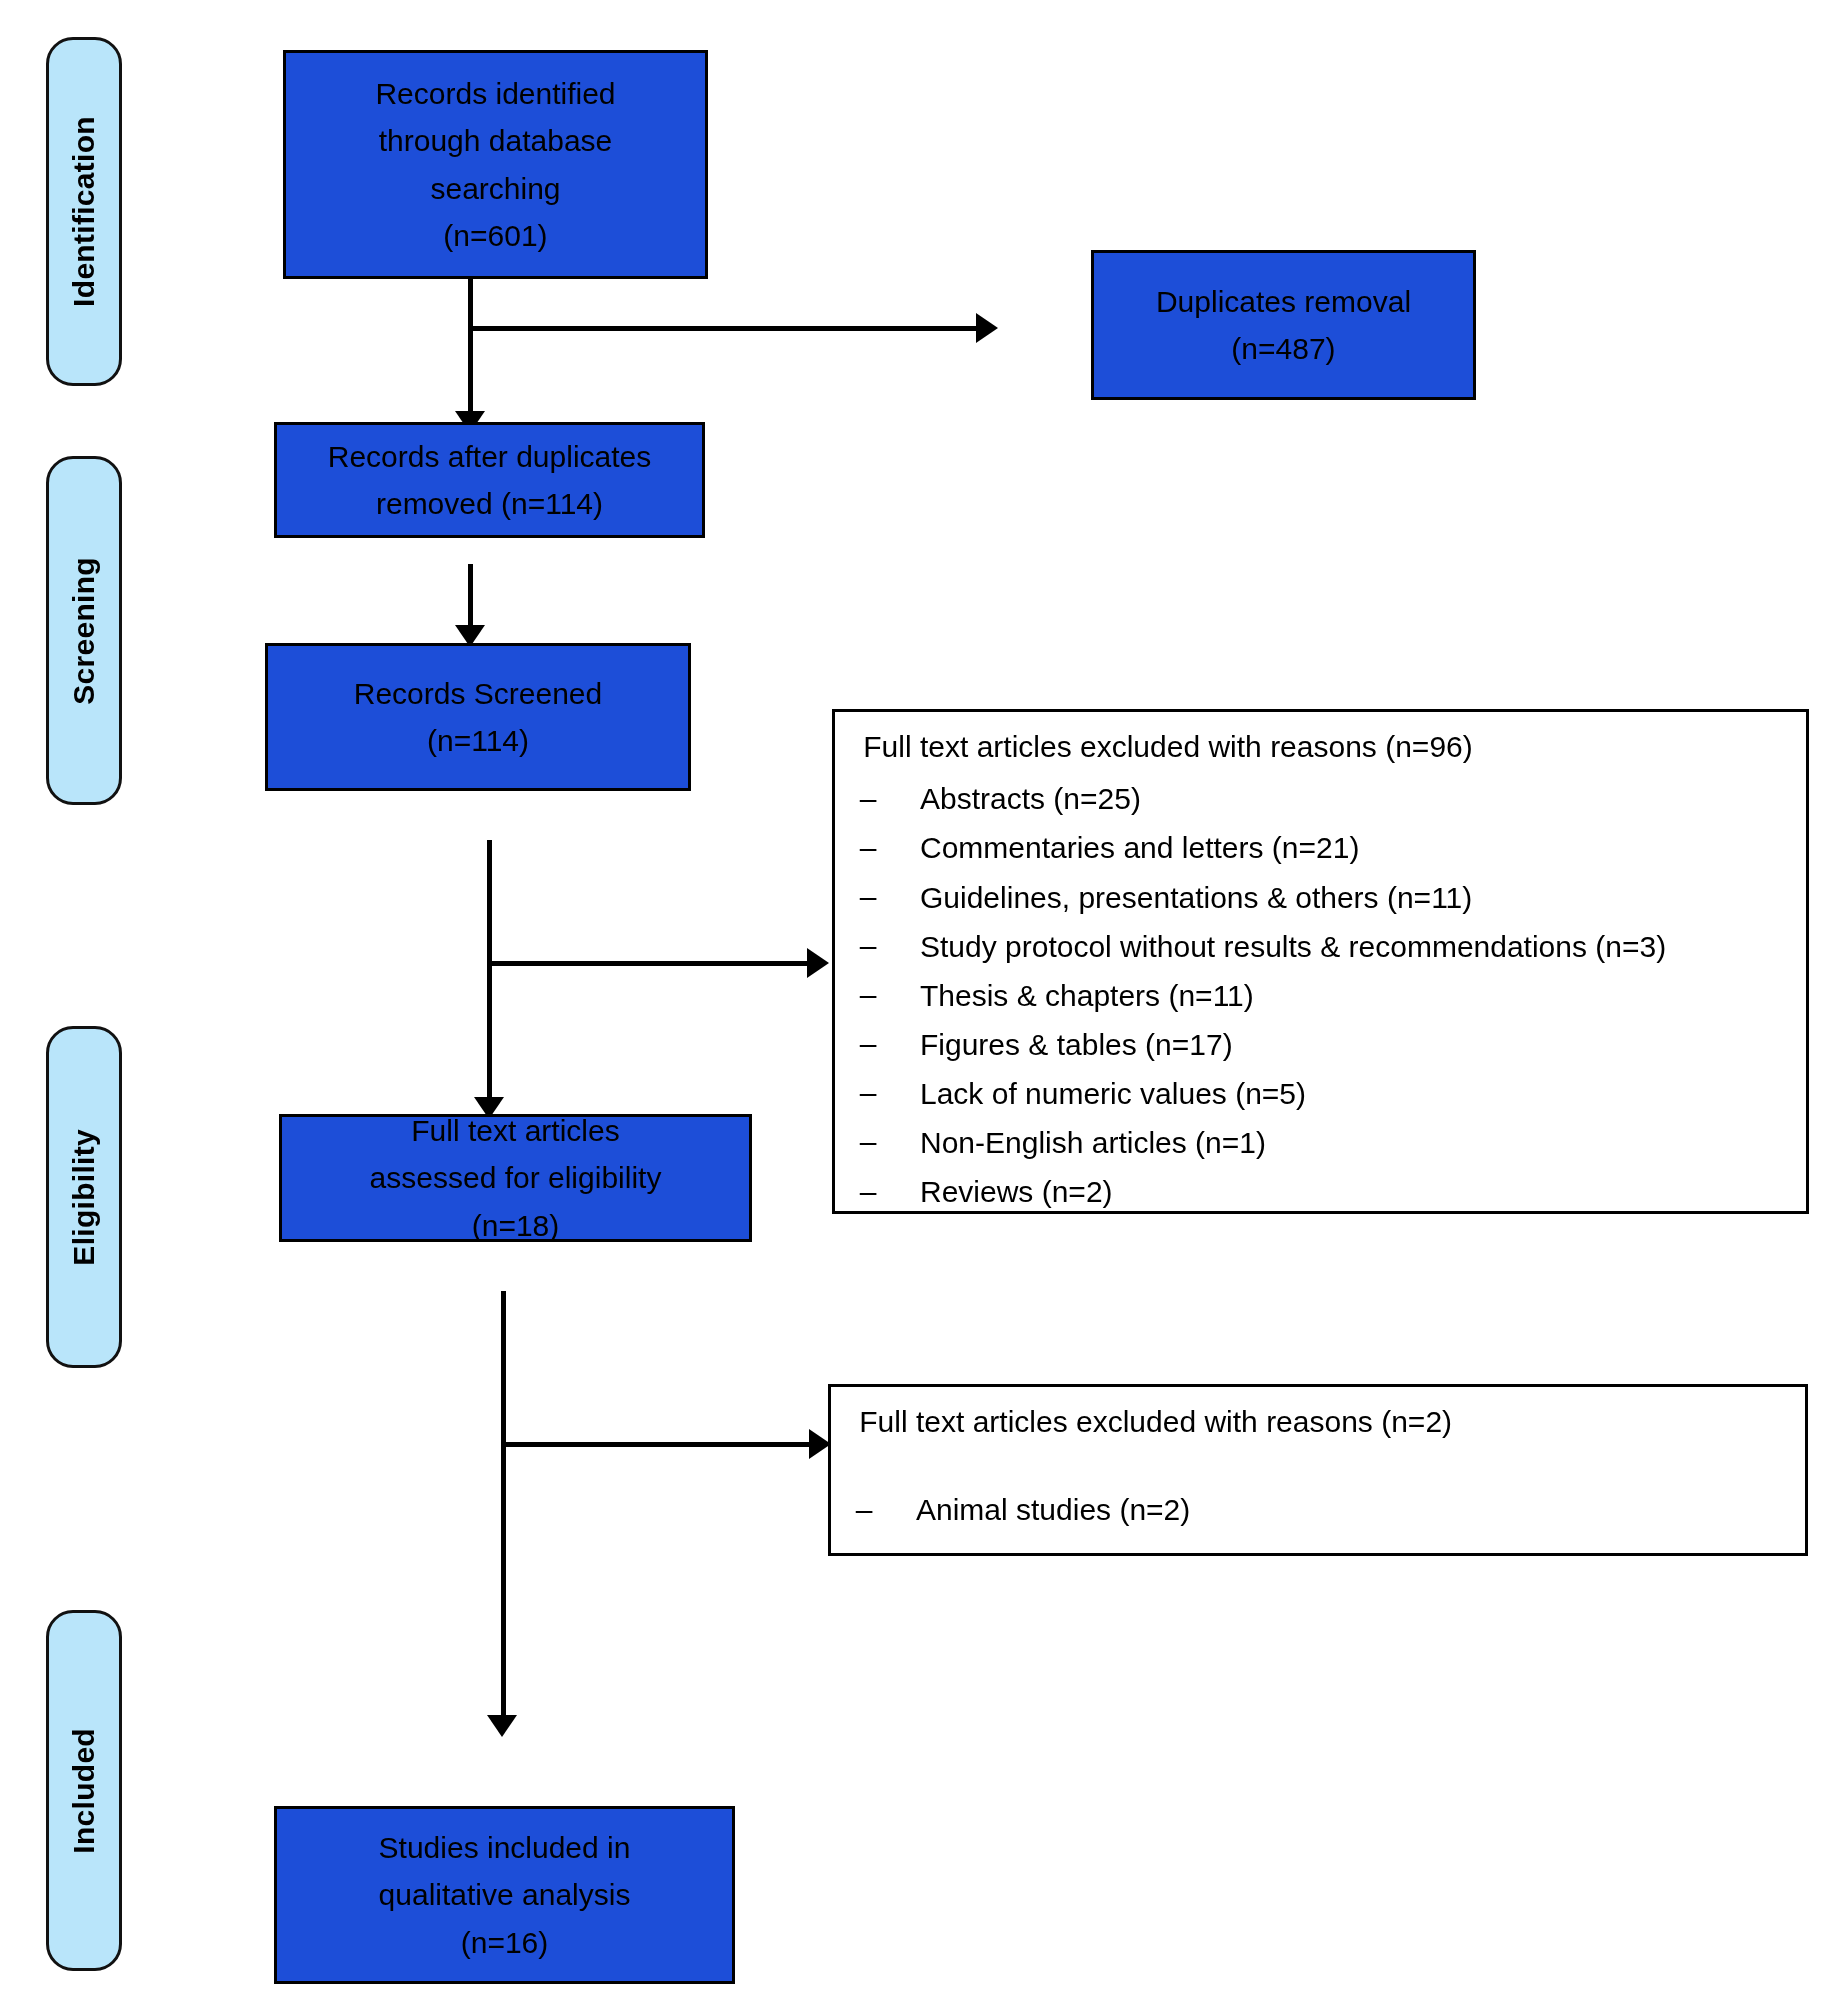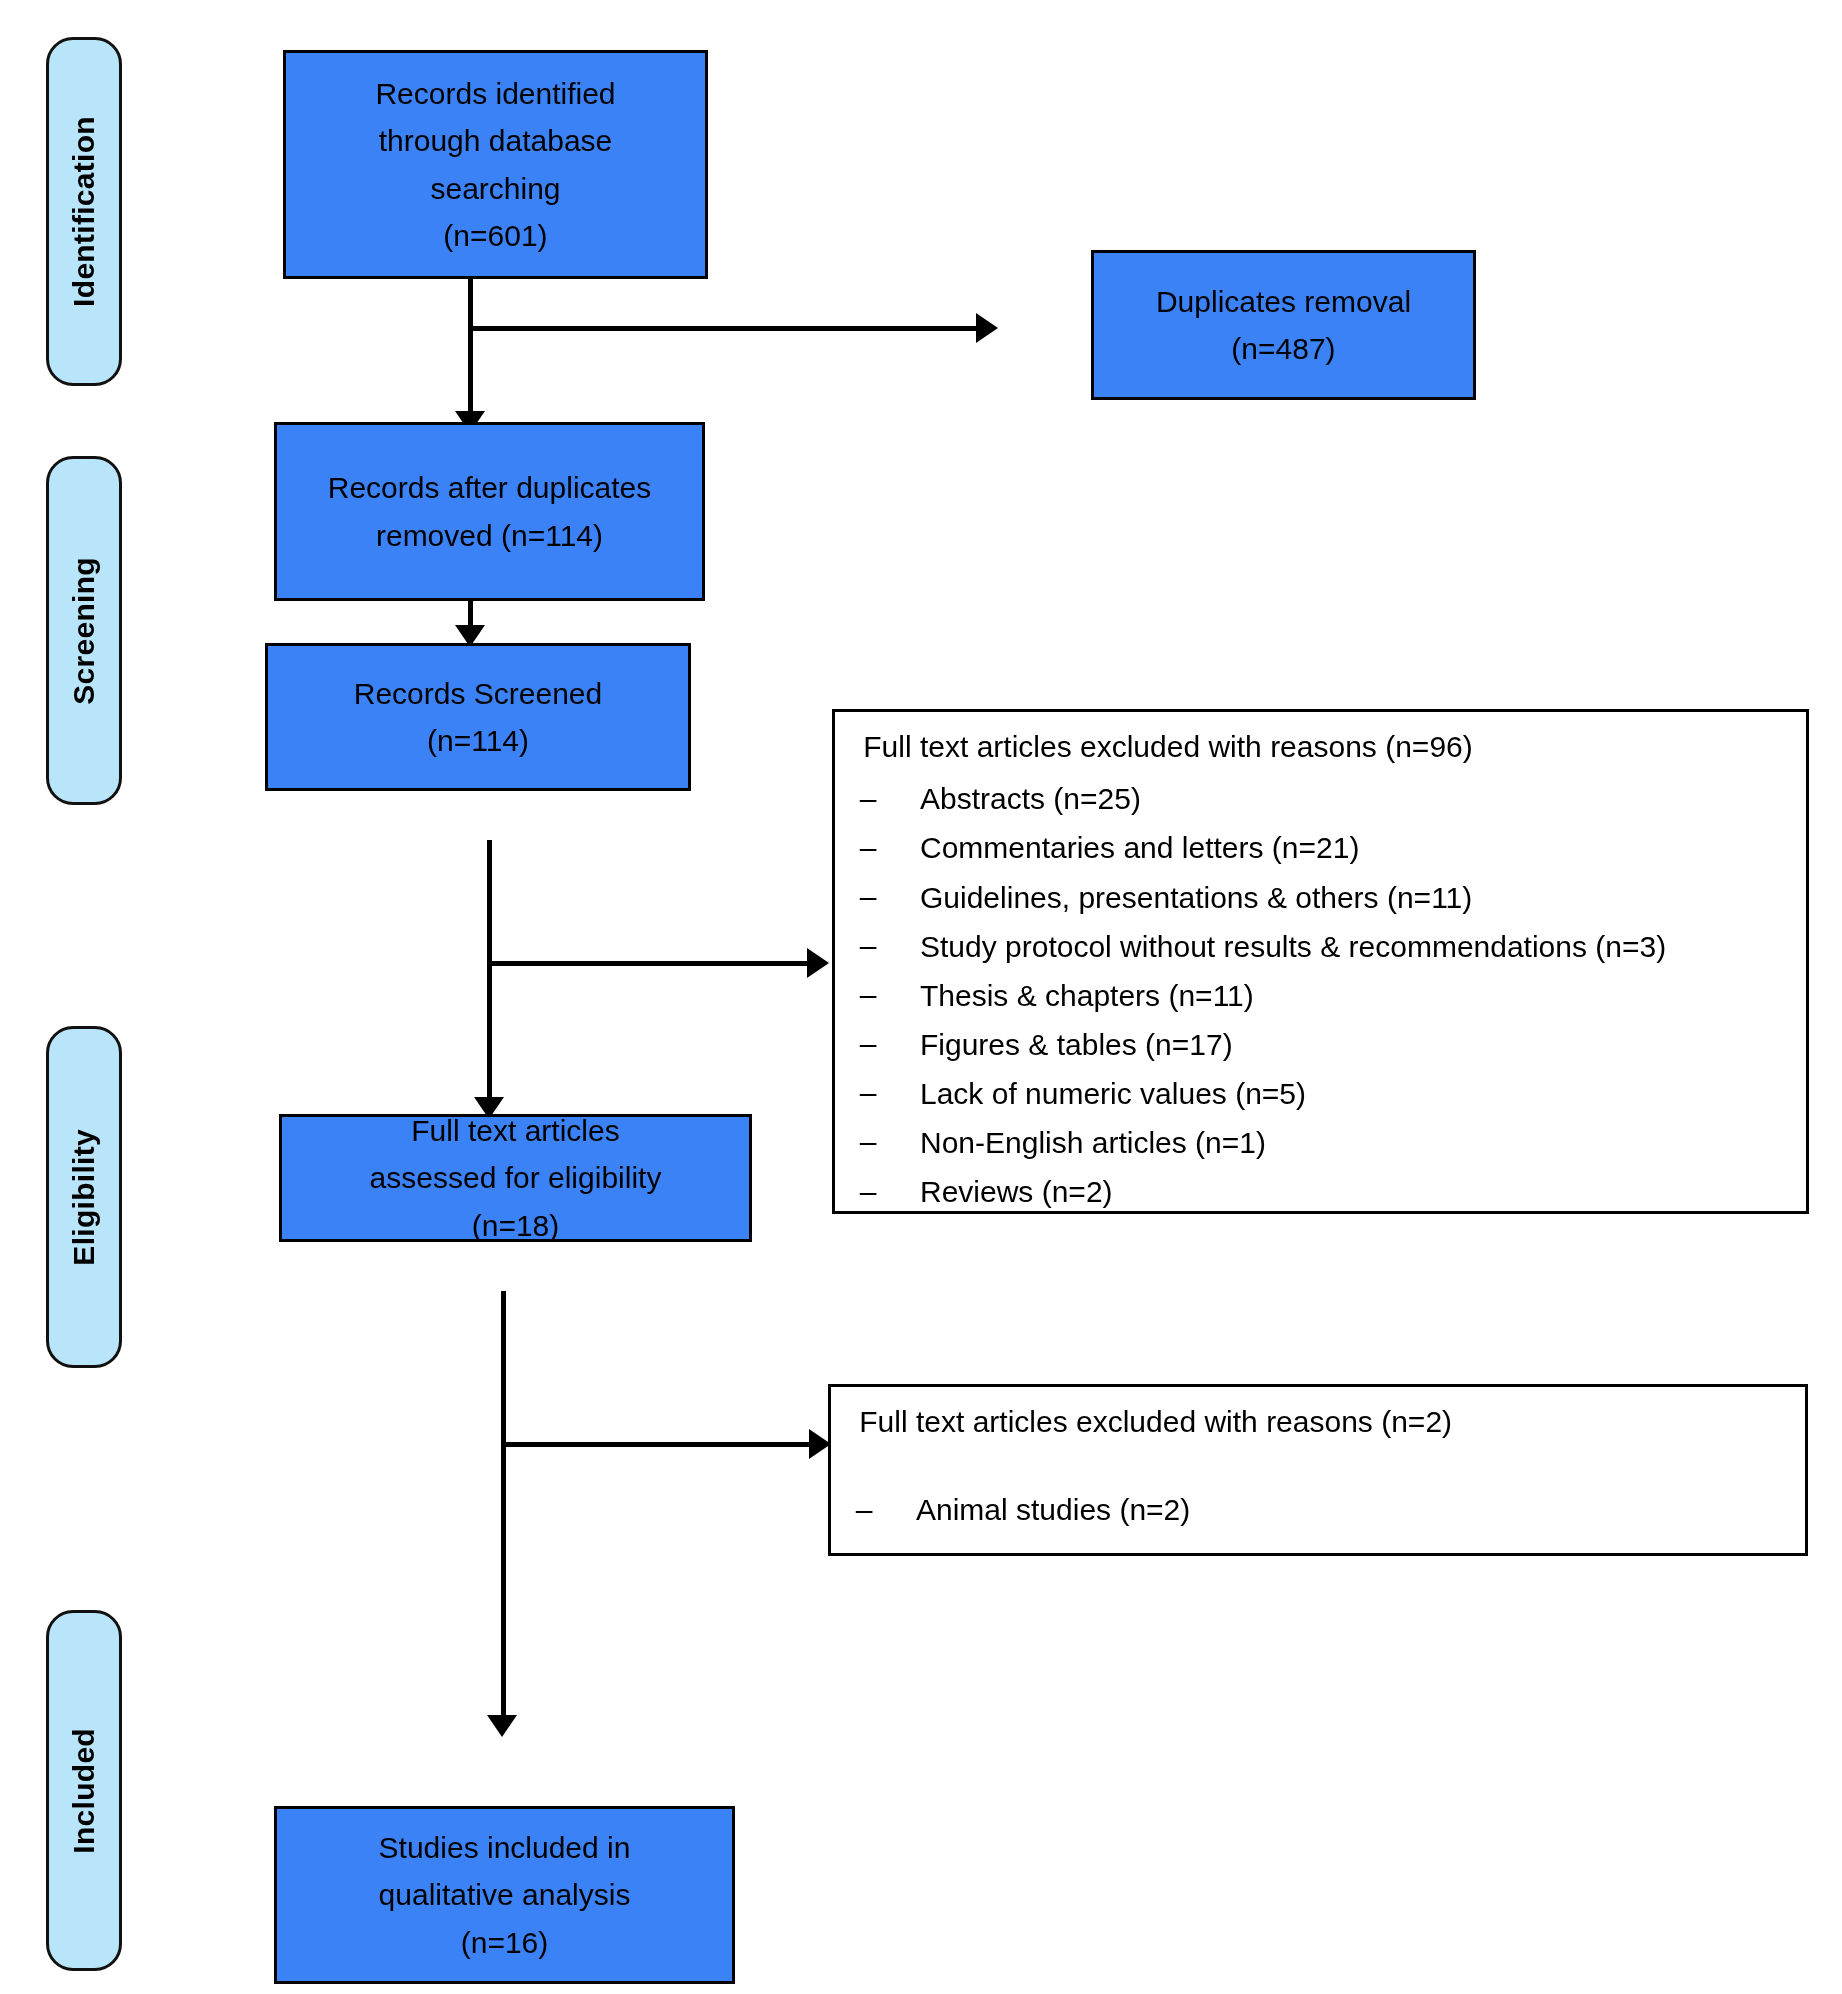--- a/index.html
+++ b/index.html
@@ -37,21 +37,21 @@
     font-size: 30px;
     letter-spacing: 0.3px;
     line-height: 1;
     white-space: nowrap;
     color: #000000;
   }
 
   
   .flow-box {
     position: absolute;
-    background: #3b82f6;
+    background: #1d4ed8;
     border: 3.6px solid #000000;
     box-sizing: border-box;
     display: flex;
     align-items: center;
     justify-content: center;
     text-align: center;
   }
   .flow-box .btext {
     font-size: 30px;
     line-height: 1.58;
@@ -174,21 +174,21 @@
 through database
 searching
 (n=601)</span>
   </div>
 
   <div class="flow-box" style="left:1060px; top:250px; width:385px; height:150px;margin-left:31px;">
     <span class="btext">Duplicates removal
 (n=487)</span>
   </div>
 
-  <div class="flow-box" style="left:274px; top:422px; width:431px; height:179px;">
+  <div class="flow-box" style="left:274px; top:422px; width:431px; height:116px;">
     <span class="btext">Records after duplicates
 removed (n=114)</span>
   </div>
 
   <div class="flow-box" style="left:265px; top:643px; width:426px; height:148px;">
     <span class="btext">Records Screened
 (n=114)</span>
   </div>
 
   <div class="flow-box" style="left:279px; top:1114px; width:473px; height:128px;">

